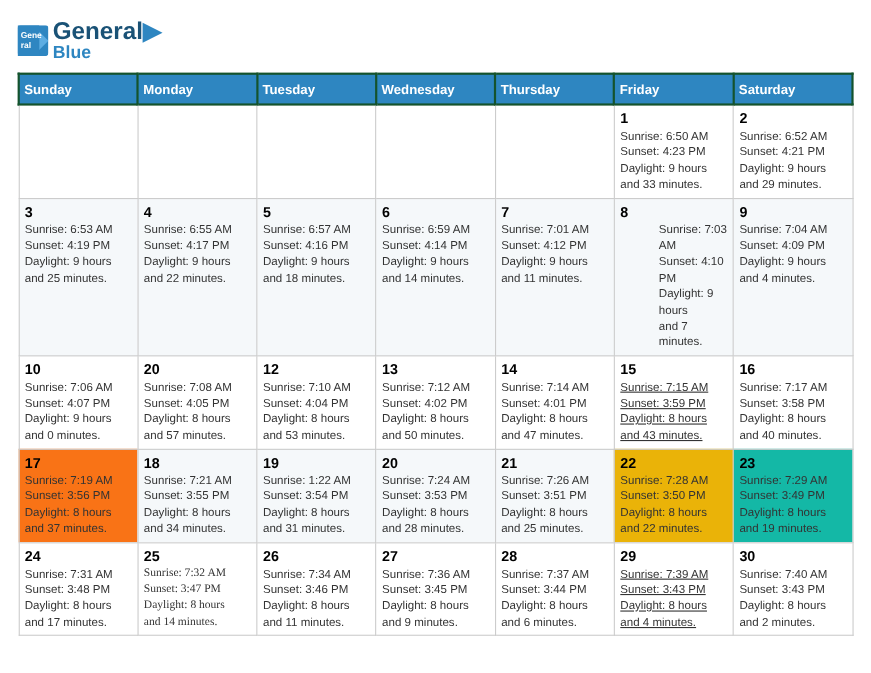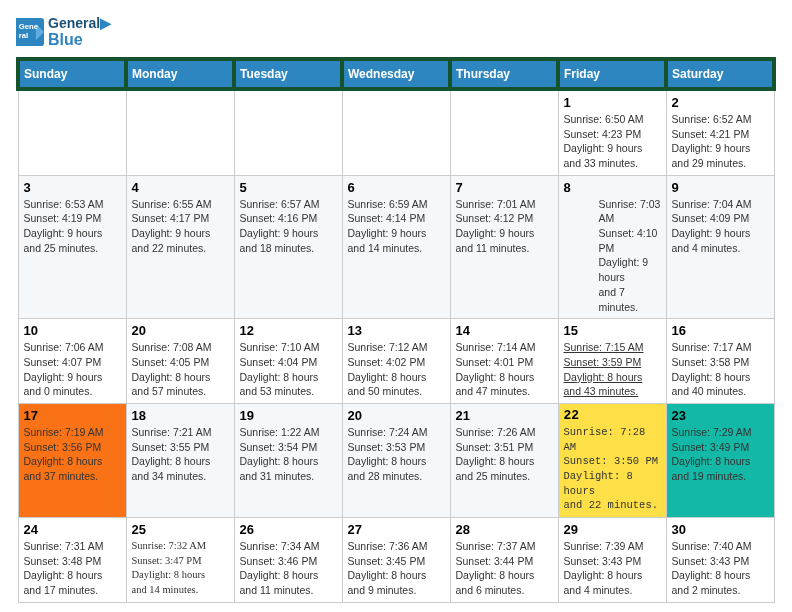--- a/index.html
+++ b/index.html
@@ -39,21 +39,21 @@
       border-collapse: collapse;
       font-size: 11px;
     }
     .calendar-table th {
       background-color: #2e86c1;
       color: #fff;
       padding: 6px 4px;
       text-align: left;
       font-size: 12px;
       font-weight: bold;
-      border: 4px solid #14532d;
+      border: 2px solid #14532d;
     }
     .calendar-table td {
       border: 1px solid #ccc;
       vertical-align: top;
       padding: 4px 5px;
       min-height: 70px;
       width: 14.28%;
       background: #fff;
     }
     .calendar-table tr:nth-child(even) td {
@@ -86,21 +86,21 @@
 <div class="top-row">
   <div class="header-logo">
     <svg class="logo-icon" viewBox="0 0 40 40">
       <rect x="0" y="0" width="40" height="40" rx="4" fill="#2e86c1"></rect>
       <polygon points="28,8 40,20 28,32" fill="#5dade2"></polygon>
       <rect x="0" y="0" width="28" height="40" fill="#2e86c1"></rect>
       <text x="4" y="16" font-size="11" fill="white" font-weight="bold">Gene</text>
       <text x="4" y="29" font-size="11" fill="white" font-weight="bold">ral</text>
     </svg>
     <div>
-      <div style="color:#1a5276;font-weight:bold;font-size:14px;line-height:1.1;">General<span style="color:#2e86c1;">▶</span></div>
+      <div style="color:#1a5276;font-weight:bold;font-size:22px;line-height:1.1;">General<span style="color:#2e86c1;">▶</span></div>
       <div style="color:#2e86c1;font-weight:bold;font-size:16px;line-height:1.1;">Blue</div>
     </div>
   </div>
   <div class="title-section">
     <div class="month-title"></div>
     <div class="subtitle"></div>
   </div>
 </div>
 
 <table class="calendar-table">
@@ -268,21 +268,21 @@
 Daylight: 8 hours
 and 28 minutes.</div>
         </td>
         <td style="background: rgb(245, 248, 250);">
           <span class="day-number">21</span>
           <div class="day-info" style="white-space: pre-line;">Sunrise: 7:26 AM
 Sunset: 3:51 PM
 Daylight: 8 hours
 and 25 minutes.</div>
         </td>
-        <td style="background: #fde047; font-family: Liberation Mono, monospace;">
+        <td style="background: #eab308;">
           <span class="day-number">22</span>
           <div class="day-info" style="white-space: pre-line;">Sunrise: 7:28 AM
 Sunset: 3:50 PM
 Daylight: 8 hours
 and 22 minutes.</div>
         </td>
         <td style="background: #14b8a6;">
           <span class="day-number">23</span>
           <div class="day-info" style="white-space: pre-line;">Sunrise: 7:29 AM
 Sunset: 3:49 PM
@@ -321,21 +321,21 @@
         </td>
         <td>
           <span class="day-number">28</span>
           <div class="day-info" style="white-space: pre-line;">Sunrise: 7:37 AM
 Sunset: 3:44 PM
 Daylight: 8 hours
 and 6 minutes.</div>
         </td>
         <td>
           <span class="day-number">29</span>
-          <div class="day-info" style="white-space: pre-line;">Sunrise: 7:39 AM
+          <div class="day-info" style="white-space: pre-line; text-decoration: underline;">Sunrise: 7:39 AM
 Sunset: 3:43 PM
 Daylight: 8 hours
 and 4 minutes.</div>
         </td>
         <td>
           <span class="day-number">30</span>
           <div class="day-info" style="white-space: pre-line;">Sunrise: 7:40 AM
 Sunset: 3:43 PM
 Daylight: 8 hours
 and 2 minutes.</div>

